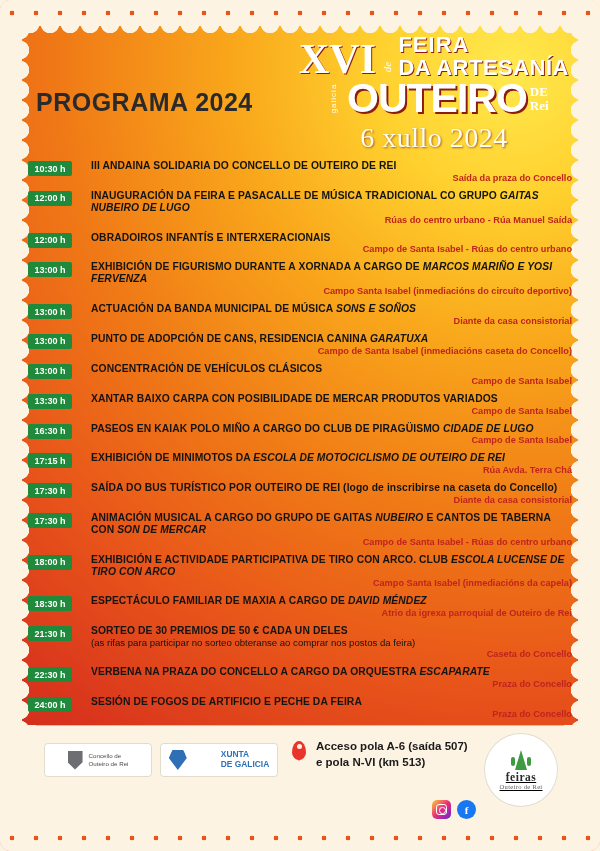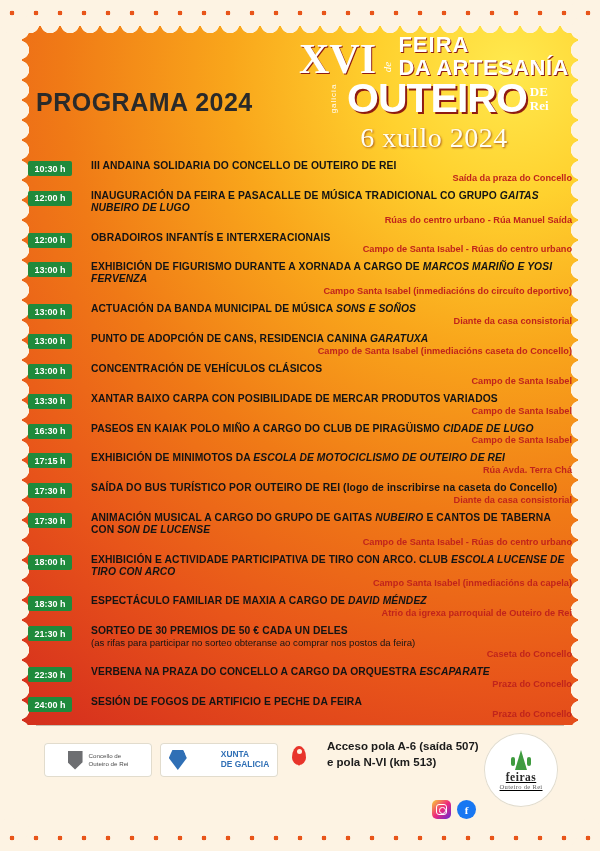--- a/index.html
+++ b/index.html
@@ -10,20 +10,21 @@
     background:#fdf3e3;
     position:relative;
   }
 
   
   #poster {
     position:absolute; inset:0;
     background:
       radial-gradient(circle at 85% 8%, #ffe94e 0%, #ffd12e 14%, #f9a61b 30%, #f07a16 48%, #e8551a 66%, #d8331d 84%, #c0241c 100%);
     overflow:hidden;
+    border-radius:11px;
   }
   
   .border-band {
     position:absolute; background:#fdf3e3;
   }
   .bb-top { left:0; top:0; width:600px; height:26px; }
   .bb-bottom { left:0; bottom:0; width:600px; height:26px; }
   .bb-left { left:0; top:0; width:22px; height:851px; }
   .bb-right { right:0; top:0; width:22px; height:851px; }
 
@@ -190,21 +191,21 @@
     width:18px; height:20px;
     background:
       radial-gradient(circle at 50% 30%, #2f6fb5 0 7px, rgba(0,0,0,0) 7.5px),
       linear-gradient(#2f6fb5,#2f6fb5);
     clip-path:polygon(20% 0,80% 0,100% 40%,50% 100%,0 40%);
   }
   .xunta-txt { font-size:8.4px; color:#2f6fb5; font-weight:bold; line-height:1.15;margin-left:28px; }
 
   #access {
     position:absolute; left:270px; top:14px; width:220px;
-    display:flex; align-items:center; gap:21px;
+    display:flex; align-items:flex-start; gap:10px;
   }
   .pin {
     width:14px; height:19px; flex:0 0 14px; margin-top:2px;
     background:#e8342b;
     border-radius:50% 50% 50% 50%/60% 60% 40% 40%;
     position:relative;
   }
   .pin:after {
     content:""; position:absolute; left:50%; top:60%;
     transform:translateX(-50%);
@@ -381,21 +382,21 @@
       <div class="ev">
         <div class="ev-time">17:30 h</div>
         <div class="ev-body">
           <div class="ev-title">SAÍDA DO BUS TURÍSTICO POR OUTEIRO DE REI (logo de inscribirse na caseta do Concello)</div>
           <div class="ev-sub">Diante da casa consistorial</div>
         </div>
       </div>
       <div class="ev">
         <div class="ev-time">17:30 h</div>
         <div class="ev-body">
-          <div class="ev-title">ANIMACIÓN MUSICAL A CARGO DO GRUPO DE GAITAS <i>NUBEIRO</i> E CANTOS DE TABERNA CON <i>SON DE LUCENSE</i></div>
+          <div class="ev-title">ANIMACIÓN MUSICAL A CARGO DO GRUPO DE GAITAS <i>NUBEIRO</i> E CANTOS DE TABERNA CON <i>SON DE MERCAR</i></div>
           <div class="ev-sub">Campo de Santa Isabel - Rúas do centro urbano</div>
         </div>
       </div>
       <div class="ev">
         <div class="ev-time">18:00 h</div>
         <div class="ev-body">
           <div class="ev-title">EXHIBICIÓN E ACTIVIDADE PARTICIPATIVA DE TIRO CON ARCO. CLUB <i>ESCOLA LUCENSE DE TIRO CON ARCO</i></div>
           <div class="ev-sub">Campo Santa Isabel (inmediacións da capela)</div>
         </div>
       </div>

